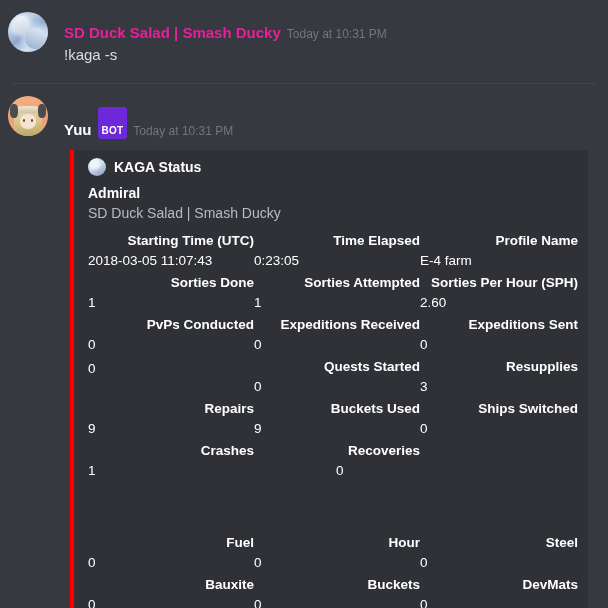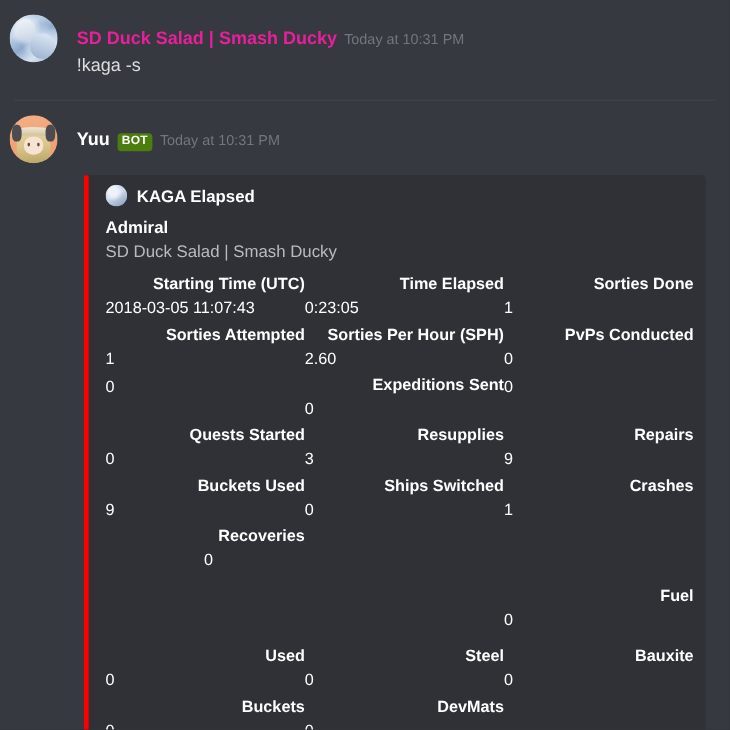--- a/index.html
+++ b/index.html
@@ -132,26 +132,26 @@
   .author-name {
     font-size: 15px;
     font-weight: bold;
     line-height: 18px;
   }
   .author-pink { color: #e91e9b; }
   .author-white { color: #ffffff; }
 
   .bot-tag {
     display: inline-block;
-    background: #4d7c0f;
+    background: #6d28d9;
     color: #ffffff;
     font-size: 10px;
     font-weight: bold;
     line-height: 12px;
-    padding: 1px 4px 2px 4px;
+    padding: 18px 4px 2px 4px;
     border-radius: 3px;
     position: relative;
     top: -1px;
     letter-spacing: .2px;
   }
 
   .timestamp {
     color: #72767d;
     font-size: 12px;
     line-height: 16px;
@@ -285,56 +285,61 @@
         <span class="timestamp">Today at 10:31 PM</span>
       </div>
     </div>
   </div>
 
   <div class="embed-wrap">
     <div class="embed">
 
       <div class="embed-author">
         <div class="embed-author-icon"></div>
-        <span class="embed-author-name">KAGA Elapsed</span>
+        <span class="embed-author-name">KAGA Status</span>
       </div>
 
       <div class="embed-title">Admiral</div>
 
       <div class="embed-desc">SD Duck Salad | Smash Ducky</div>
 
       <div class="fields">
 
         <div class="field">
           <div class="field-name">Starting Time (UTC)</div>
           <div class="field-value">2018-03-05 11:07:43</div>
         </div>
         <div class="field">
           <div class="field-name">Time Elapsed</div>
           <div class="field-value">0:23:05</div>
         </div>
+        <div class="field">
+          <div class="field-name">Profile Name</div>
+          <div class="field-value">E-4 farm</div>
+        </div>
 
         <div class="field">
           <div class="field-name">Sorties Done</div>
           <div class="field-value">1</div>
         </div>
         <div class="field">
           <div class="field-name">Sorties Attempted</div>
           <div class="field-value">1</div>
         </div>
         <div class="field">
           <div class="field-name">Sorties Per Hour (SPH)</div>
           <div class="field-value">2.60</div>
         </div>
 
         <div class="field">
           <div class="field-name">PvPs Conducted</div>
           <div class="field-value">0</div>
         </div>
         <div class="field">
+          <div class="field-name">Expeditions Received</div>
           <div class="field-value">0</div>
         </div>
         <div class="field">
           <div class="field-name">Expeditions Sent</div>
           <div class="field-value">0</div>
         </div>
 
         <div class="field">
           <div class="field-value">0</div>
         </div>
@@ -384,21 +389,21 @@
         <div class="field spacer blank">
           <div class="field-name"></div>
           <div class="field-value"></div>
         </div>
 
         <div class="field">
           <div class="field-name">Fuel</div>
           <div class="field-value">0</div>
         </div>
         <div class="field">
-          <div class="field-name">Used</div>
+          <div class="field-name">Hour</div>
           <div class="field-value">0</div>
         </div>
         <div class="field">
           <div class="field-name">Steel</div>
           <div class="field-value">0</div>
         </div>
 
         <div class="field">
           <div class="field-name">Bauxite</div>
           <div class="field-value">0</div>

